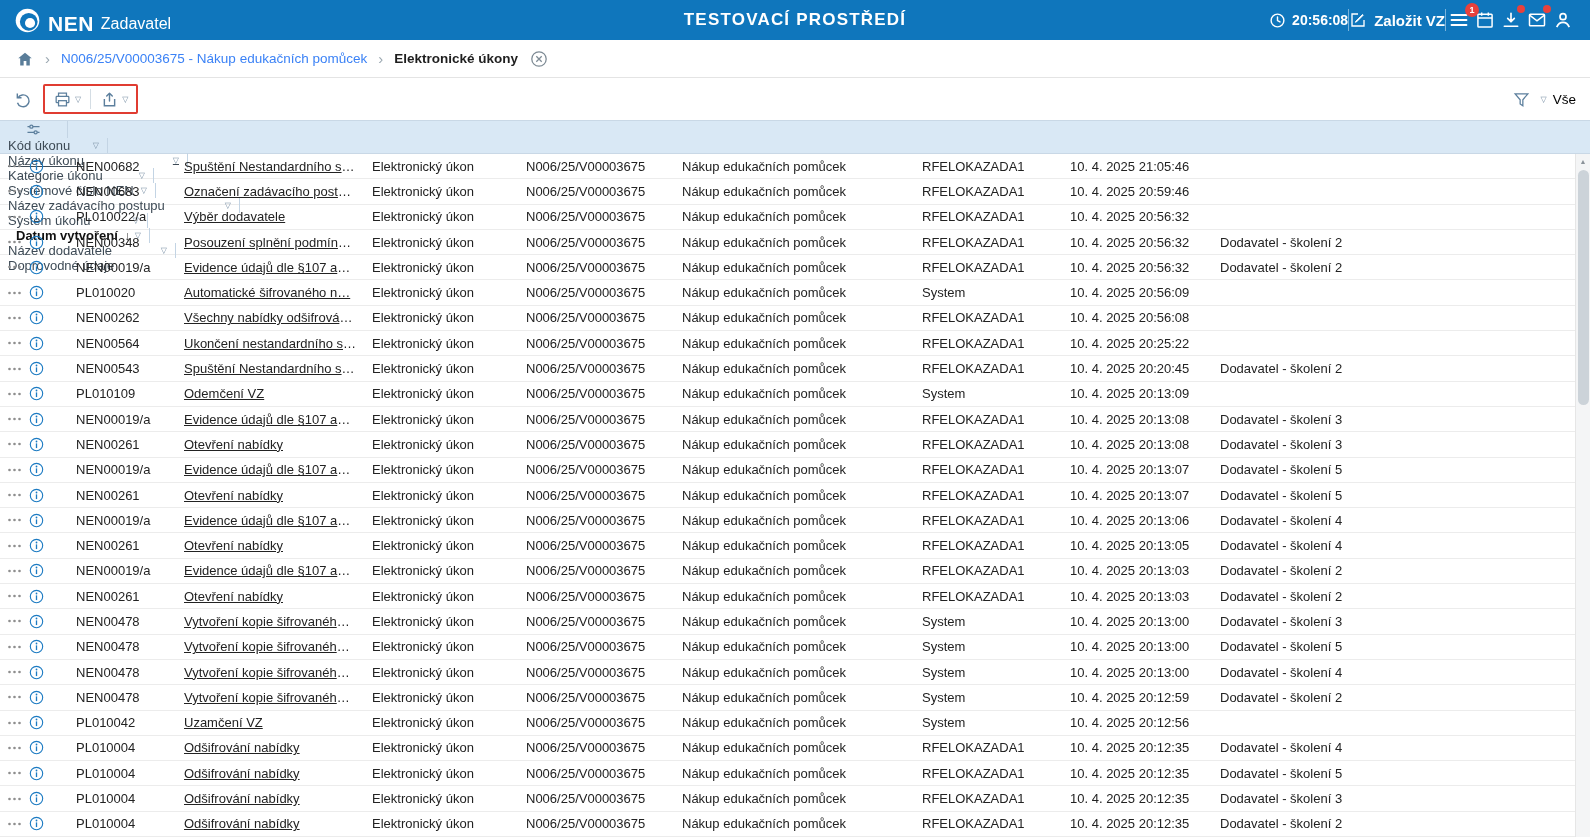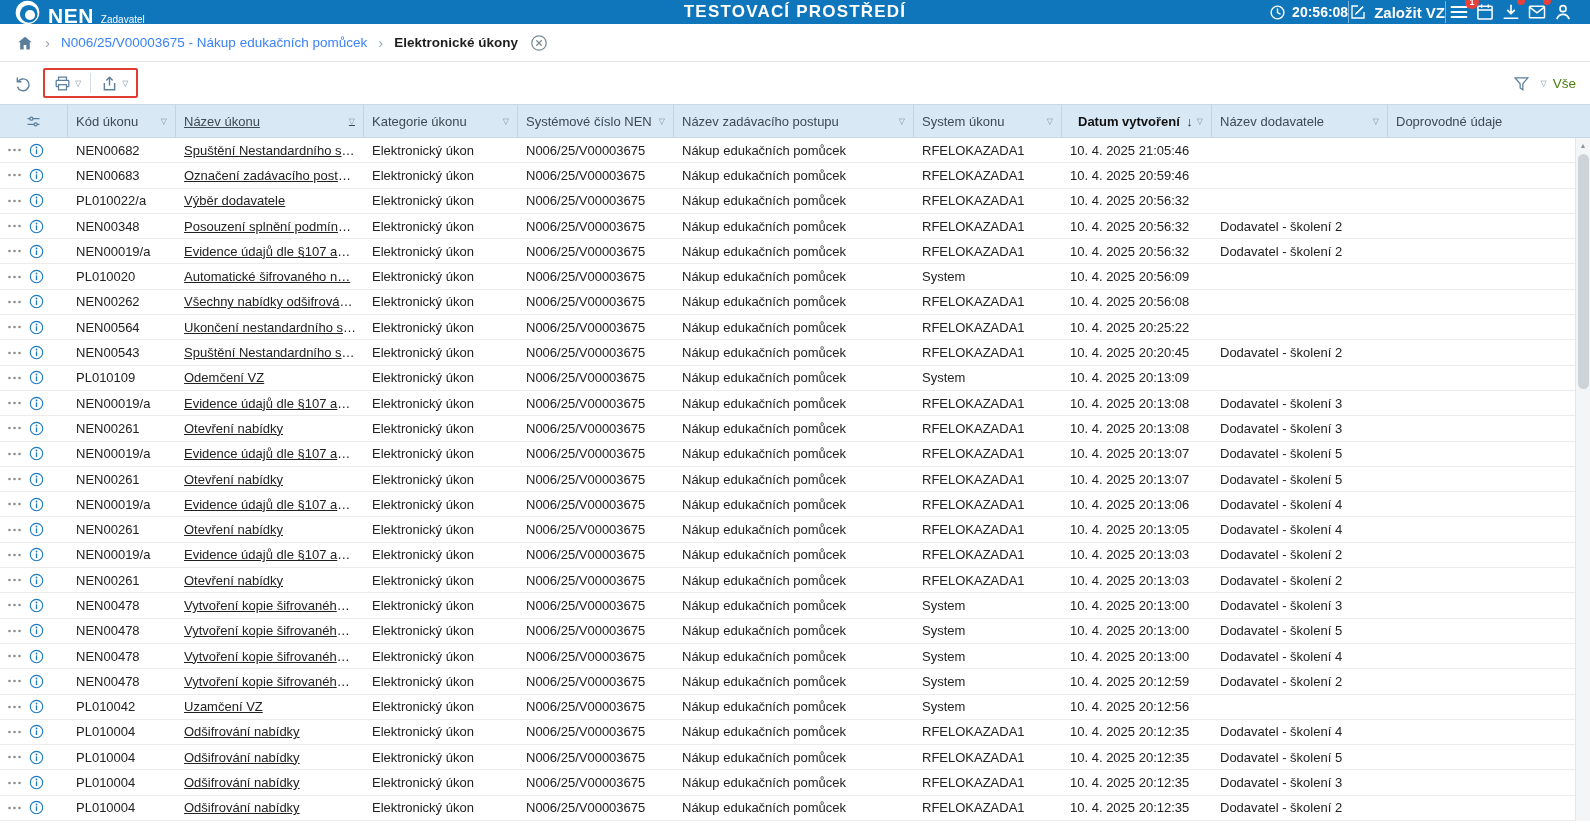--- a/index.html
+++ b/index.html
@@ -1,25 +1,25 @@
 <!DOCTYPE html>
 <html><head>
 <meta charset="utf-8">
 <style>
   * { margin:0; padding:0; box-sizing:border-box; }
   html,body { width:1590px; height:837px; overflow:hidden; background:#fff;
               font-family:"Liberation Sans", sans-serif; }
 
   
-  .topbar { height:24px; background:#0f76bc; color:#fff; display:flex; align-items:center;
+  .topbar { height:40px; background:#0f76bc; color:#fff; display:flex; align-items:center;
             padding:0 14px; position:relative; }
   .brand { display:flex; align-items:flex-end; gap:7px; z-index:1; cursor:pointer; }
   .logo svg { width:27px; height:27px; display:block; }
   .brand-name { font-size:21px; font-weight:bold; letter-spacing:.5px; line-height:1; }
-  .brand-role { font-size:10px; padding-bottom:1px; }
+  .brand-role { font-size:16px; padding-bottom:1px; }
   .env-title { position:absolute; left:0; right:0; text-align:center; font-size:17px;
                font-weight:bold; letter-spacing:1.2px; pointer-events:none; }
   .top-actions { margin-left:auto; display:flex; align-items:center; z-index:1; }
   .clock { display:flex; align-items:center; gap:6px; font-size:14px; font-weight:bold; }
   .clock svg { width:17px; height:17px; }
   .vdiv { width:1px; height:22px; background:rgba(255,255,255,.45); }
   .create-vz { display:flex; align-items:center; gap:7px; background:none; border:none;
                color:#fff; font-size:15px; font-weight:bold; cursor:pointer; font-family:inherit; }
   .create-vz svg { width:18px; height:18px; }
   .iconbtn { position:relative; width:26px; height:26px; background:none; border:none;
@@ -45,26 +45,26 @@
   
   .toolbar { height:42px; display:flex; align-items:center; gap:10px; padding:0 14px; background:#fff; }
   .tbtn { background:none; border:none; cursor:pointer; display:flex; align-items:center; gap:3px; }
   .tbtn svg { width:19px; height:19px; }
   .red-box { display:flex; align-items:center; gap:9px; border:2px solid #e03c31;
              padding:3px 8px; border-radius:2px; }
   .vdiv2 { width:1px; height:20px; background:#d4dde4; }
   .dd { color:#7d93a8; font-size:8px; }
   .spacer { flex:1; }
   .scope { display:flex; align-items:center; gap:6px; cursor:pointer; }
-  .scope-label { color:#4d7c0f; font-size:13.5px; }
+  .scope-label { color:#000000; font-size:13.5px; }
 
   
   .grid { position:relative; height:717px; }
   .thead { display:flex; height:34px; background:#d9e8f5; border-top:1px solid #c9d8e6;
-           border-bottom:1px solid #c9d8e6; padding-right:15px; }
+           border-bottom:1px solid #c9d8e6; padding-right:15px;flex-direction:column; }
   .th { display:flex; align-items:center; gap:4px; padding:0 8px; font-size:13px; color:#3d4a55;
         border-right:1px solid #c3d4e4; cursor:pointer; }
   .th-label { flex:1; min-width:0; overflow:hidden; white-space:nowrap; }
   .th-bold { font-weight:bold; color:#111;padding-left:8px; }
   .sort-arrow { font-size:13px; font-weight:bold; color:#333; }
   .filter-glyph { font-size:8px; color:#7d93a8; }
   .th-tools { justify-content:center; }
   .th-tools svg { width:17px; height:17px; }
 
   .tbody { height:683px; overflow:hidden; }

